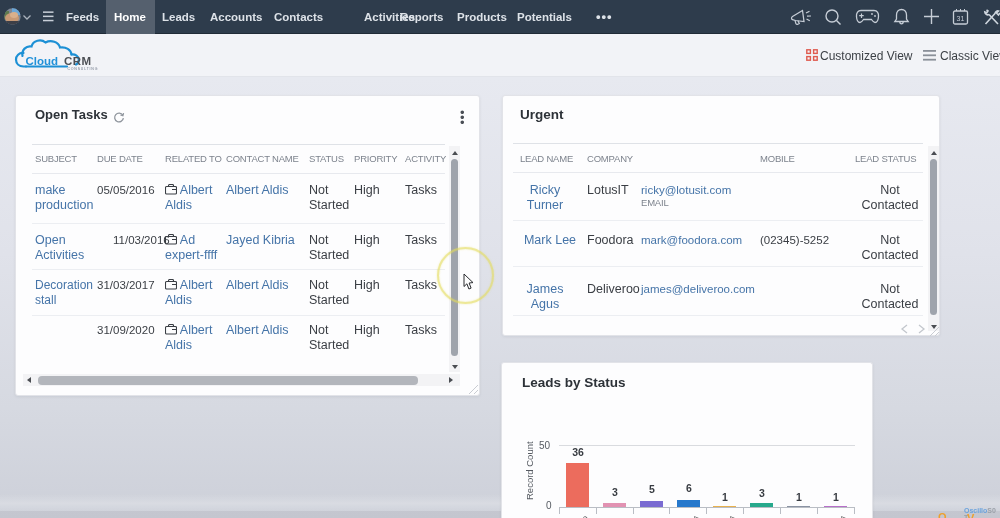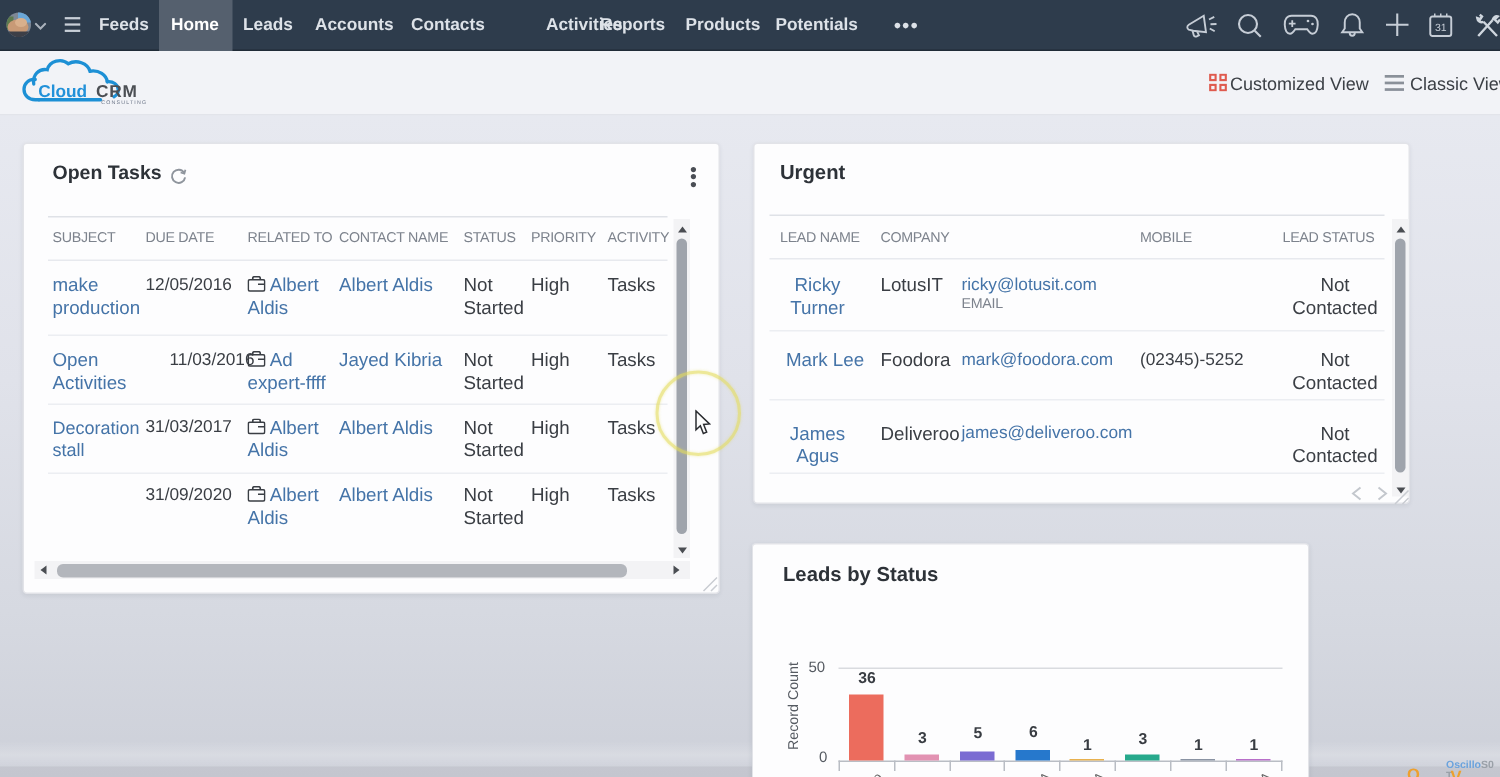--- a/index.html
+++ b/index.html
@@ -161,21 +161,21 @@
   <div class="th" style="left:19px; top:57px;">SUBJECT</div>
   <div class="th" style="left:81px; top:57px;">DUE DATE</div>
   <div class="th" style="left:149px; top:57px;">RELATED TO</div>
   <div class="th" style="left:210px; top:57px;">CONTACT NAME</div>
   <div class="th" style="left:293px; top:57px;">STATUS</div>
   <div class="th" style="left:338px; top:57px;">PRIORITY</div>
   <div class="th" style="left:389px; top:57px;">ACTIVITY</div>
   <div class="hline" style="left:16px; top:77px; width:413px; background:#e7e9ee;"></div>
 
   <div class="td link" style="left:19px; top:87px; width:62px;">make production</div>
-  <div class="td" style="left:81px; top:87px; font-size:11.5px;">12/05/2016</div>
+  <div class="td" style="left:81px; top:87px; font-size:11.5px;">05/05/2016</div>
   <div class="td" style="left:149px; top:87px; width:60px;"><svg width="12" height="11" viewBox="0 0 12 11" style="vertical-align:-1px;">
         <path d="M3.5 2.5 V1.5 A1 1 0 0 1 4.5 0.5 H7.5 A1 1 0 0 1 8.5 1.5 V2.5 M1.5 2.5 H10.5 A1 1 0 0 1 11.5 3.5 V9 A1 1 0 0 1 10.5 10 H1.5 A1 1 0 0 1 0.5 9 V3.5 A1 1 0 0 1 1.5 2.5 Z M7 5.5 H11.5" fill="none" stroke="#3a3e44" stroke-width="1.1"></path>
       </svg> <span class="link">Albert Aldis</span></div>
   <div class="td link" style="left:210px; top:87px; width:80px;">Albert Aldis</div>
   <div class="td" style="left:293px; top:87px; width:44px;">Not Started</div>
   <div class="td" style="left:338px; top:87px;">High</div>
   <div class="td" style="left:389px; top:87px;">Tasks</div>
   <div class="sep" style="left:16px; top:127px; width:413px;"></div>
 
   <div class="td link" style="left:19px; top:137px; width:62px;">Open Activities</div>

